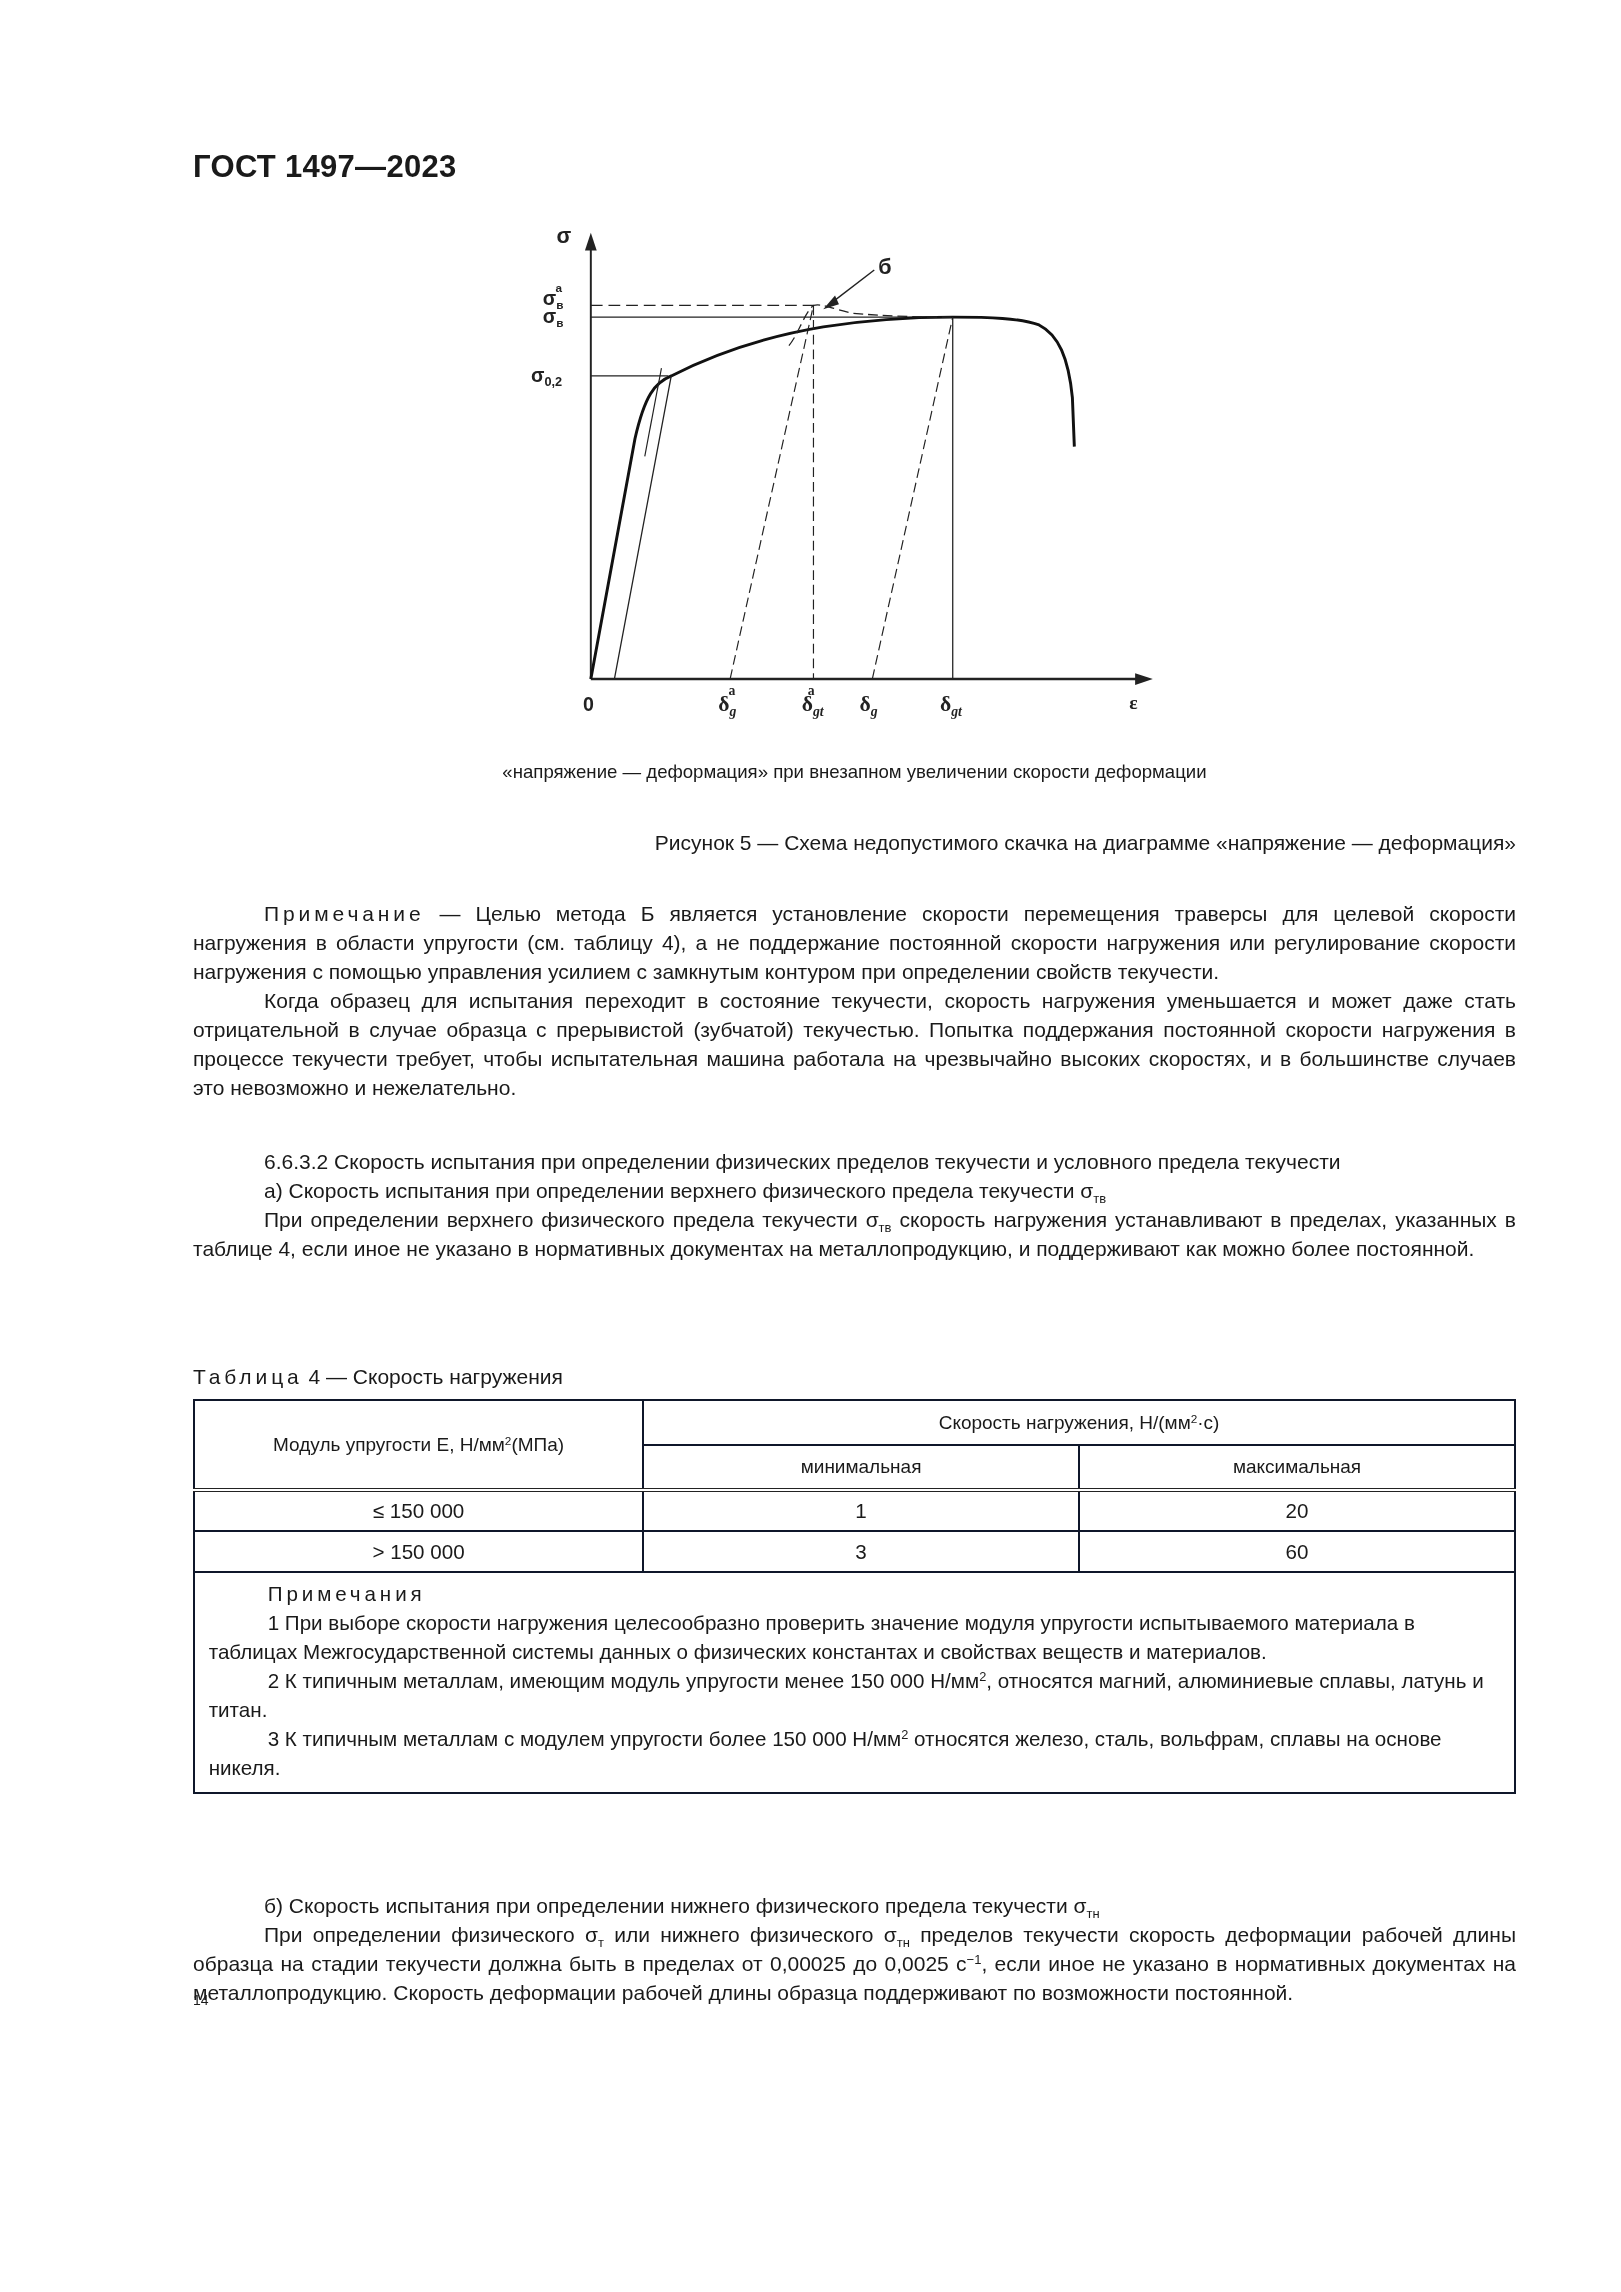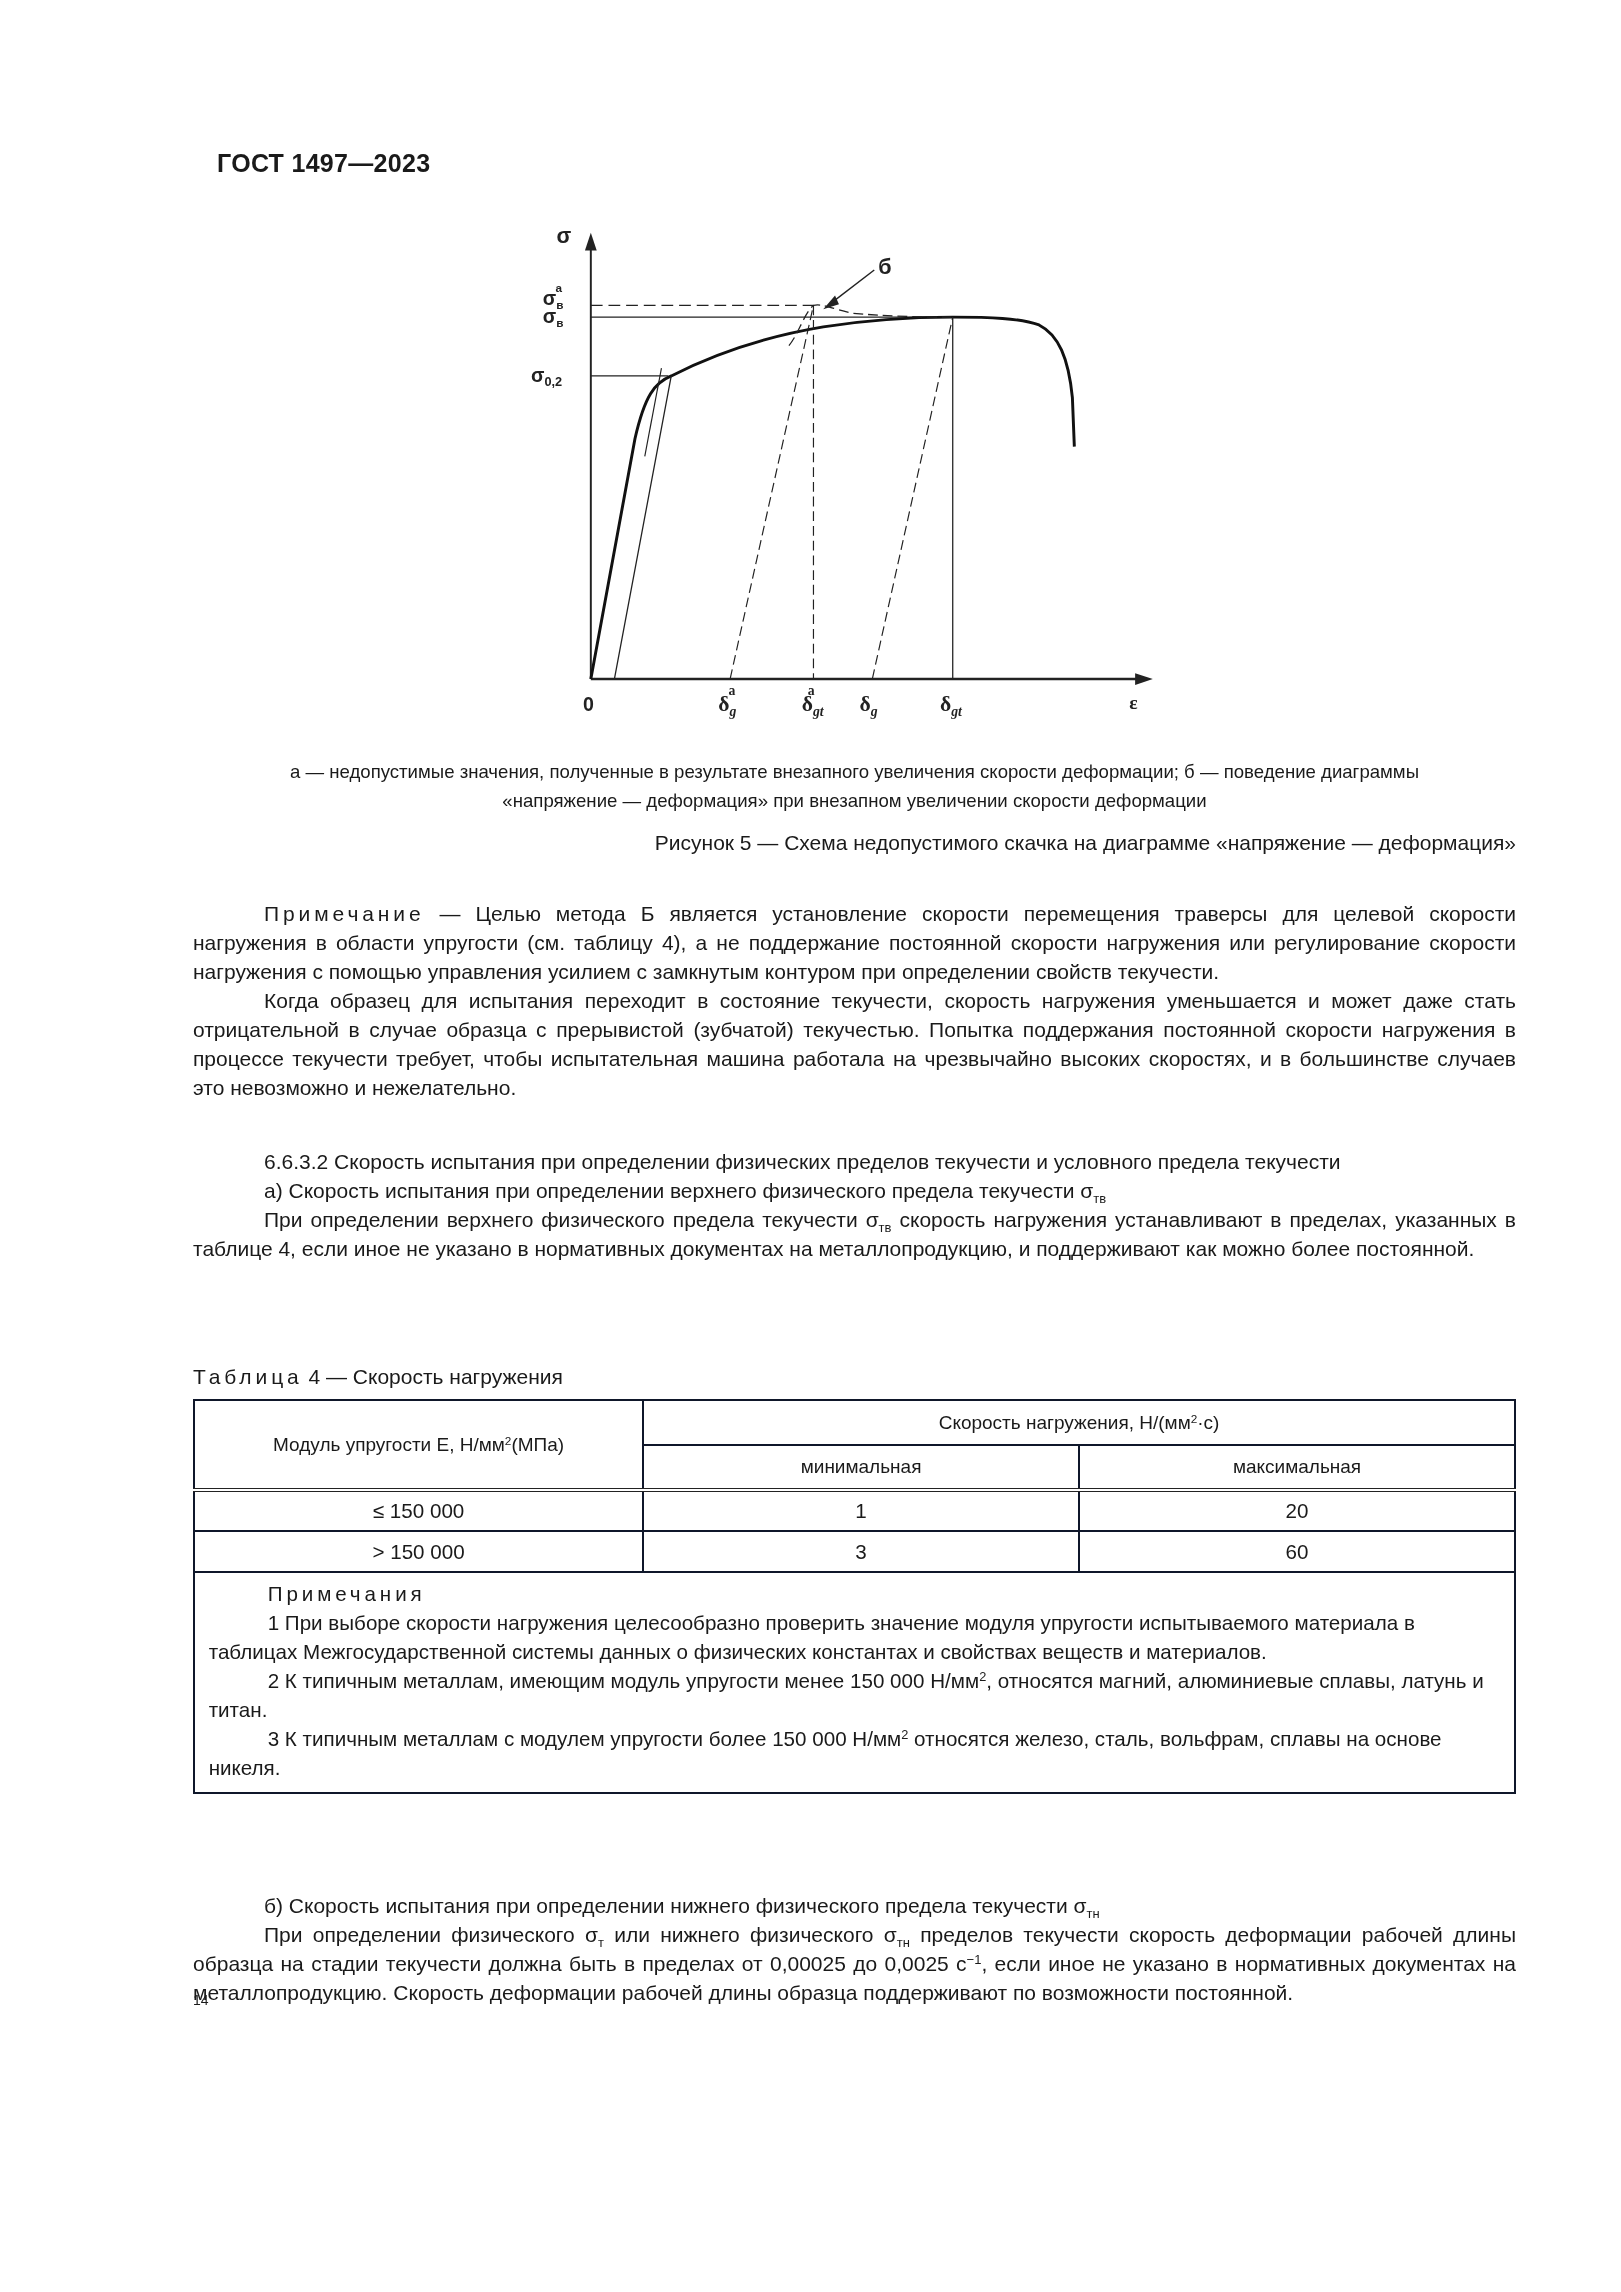--- a/index.html
+++ b/index.html
@@ -1,17 +1,17 @@
 <!DOCTYPE html>
 <html><head>
 <meta charset="utf-8">
 <style>
   html, body { margin: 0; padding: 0; background: #ffffff; }
   body { width: 1621px; height: 2293px; position: relative; font-family: "Liberation Sans", sans-serif; color: #1a1a1a; }
-  .header { position: absolute; left: 193px; top: 149px; font-size: 25px; font-weight: bold; letter-spacing: 0.3px; margin-left: 24px; }
+  .header { position: absolute; left: 193px; top: 149px; font-size: 31px; font-weight: bold; letter-spacing: 0.3px; }
   .figure { position: absolute; left: 529px; top: 221px; width: 667px; height: 510px; }
   .figure svg { width: 667px; height: 510px; }
   .fig-legend { position: absolute; left: 193px; top: 757px; width: 1323px; text-align: center; font-size: 18.6px; line-height: 29px; }
   .fig-caption { position: absolute; left: 193px; top: 831px; width: 1323px; text-align: right; font-size: 21px; }
   .body-text { position: absolute; left: 193px; width: 1323px; font-size: 21px; line-height: 29px; text-align: justify; }
   .indent { text-indent: 71px; }
   .spaced { letter-spacing: 3.9px; }
   .p { margin: 0; }
   .table-title { position: absolute; left: 193px; top: 1365px; font-size: 21px; text-align: right; }
   table.t4 { position: absolute; left: 193px; top: 1399px; width: 1323px; border-collapse: collapse; font-size: 19px; }
@@ -66,21 +66,20 @@
     <text x="55" y="500" font-family="Liberation Sans, sans-serif" font-size="20" font-weight="bold" fill="#222">0</text>
     <text x="193" y="500" font-family="Liberation Serif, serif" font-size="22" font-weight="bold" fill="#222"><tspan>δ</tspan><tspan font-size="14" font-style="italic" dy="5">g</tspan><tspan font-size="14" dx="-8" dy="-22">a</tspan></text>
     <text x="278" y="500" font-family="Liberation Serif, serif" font-size="22" font-weight="bold" fill="#222"><tspan>δ</tspan><tspan font-size="14" font-style="italic" dy="5">gt</tspan><tspan font-size="14" dx="-16" dy="-22">a</tspan></text>
     <text x="337" y="500" font-family="Liberation Serif, serif" font-size="22" font-weight="bold" fill="#222"><tspan>δ</tspan><tspan font-size="14" font-style="italic" dy="5">g</tspan></text>
     <text x="419" y="500" font-family="Liberation Serif, serif" font-size="22" font-weight="bold" fill="#222"><tspan>δ</tspan><tspan font-size="14" font-style="italic" dy="5">gt</tspan></text>
     <text x="612" y="498" font-family="Liberation Serif, serif" font-size="20" font-weight="bold" fill="#222">ε</text>
   </svg>
 </div>
 
 <div class="fig-legend">
-  <div>а — недопустимые значения, полученные в результате внезапного увеличения скорости деформации; б — поведение диаграммы</div>
   <div>«напряжение — деформация» при внезапном увеличении скорости деформации</div>
 </div>
 <div class="fig-caption">Рисунок 5 — Схема недопустимого скачка на диаграмме «напряжение — деформация»</div>
 
 <div class="body-text" style="top: 899px;">
   <p class="p indent"><span class="spaced">Примечание</span><span> — Целью метода Б является установление скорости перемещения траверсы для целевой скорости нагружения в области упругости (см. таблицу 4), а не поддержание постоянной скорости нагружения или регулирование скорости нагружения с помощью управления усилием с замкнутым контуром при определении свойств текучести.</span></p>
   <p class="p indent">Когда образец для испытания переходит в состояние текучести, скорость нагружения уменьшается и может даже стать отрицательной в случае образца с прерывистой (зубчатой) текучестью. Попытка поддержания постоянной скорости нагружения в процессе текучести требует, чтобы испытательная машина работала на чрезвычайно высоких скоростях, и в большинстве случаев это невозможно и нежелательно.</p>
 </div>
 
 <div class="body-text" style="top: 1147px;">

